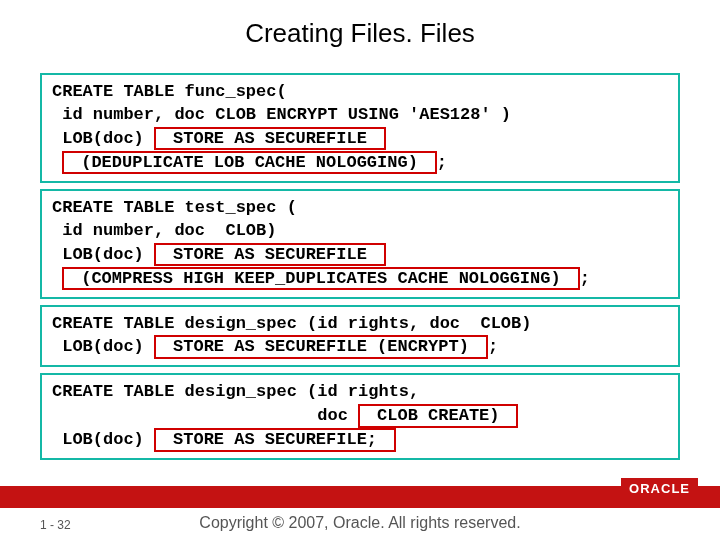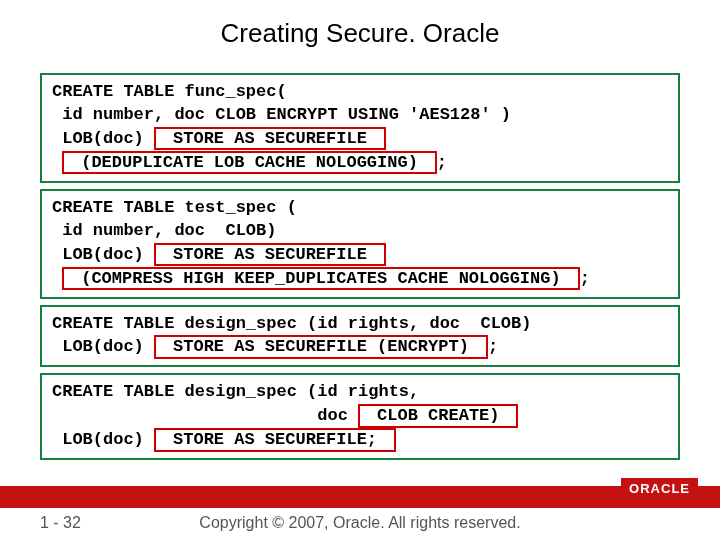--- a/index.html
+++ b/index.html
@@ -13,21 +13,21 @@
   }
   .title {
     text-align: center;
     font-size: 26px;
     font-weight: normal;
     padding-top: 18px;
     padding-bottom: 18px;
   }
   .code-box {
     margin: 6px 40px;
-    border: 2px solid #15803d;
+    border: 2px solid #14b8a6;
     background: #fff;
     padding: 6px 10px;
     font-family: "Courier New", monospace;
     font-size: 17px;
     font-weight: bold;
     line-height: 1.35;
     position: relative;
     white-space: pre;
   }
   .hl {
@@ -54,36 +54,36 @@
     font-family: Arial, sans-serif;
     font-weight: bold;
     font-size: 13px;
     letter-spacing: 1px;
     padding: 3px 8px 0 8px;
   }
   .page-num {
     position: absolute;
     left: 40px;
     bottom: 8px;
-    font-size: 16px;
+    font-size: 12px;
     color: #555;
   }
   .copyright {
     position: absolute;
     width: 100%;
     bottom: 8px;
     text-align: center;
     font-size: 16px;
     color: #555;
   }
 </style>
 </head>
 <body>
 
-<h1 class="title">Creating Secure. Oracle</h1>
+<h1 class="title">Creating Files. Files</h1>
 
 <div class="code-box"><span>CREATE TABLE func_spec(
  id number, doc CLOB ENCRYPT USING 'AES128' )
  LOB(doc) </span><span class="hl">STORE AS SECUREFILE</span><span>
  </span><span class="hl">(DEDUPLICATE LOB CACHE NOLOGGING)</span><span>;</span></div>
 
 <div class="code-box"><span>CREATE TABLE test_spec (
  id number, doc  CLOB)
  LOB(doc) </span><span class="hl">STORE AS SECUREFILE</span><span>
  </span><span class="hl">(COMPRESS HIGH KEEP_DUPLICATES CACHE NOLOGGING)</span><span>;</span></div>

